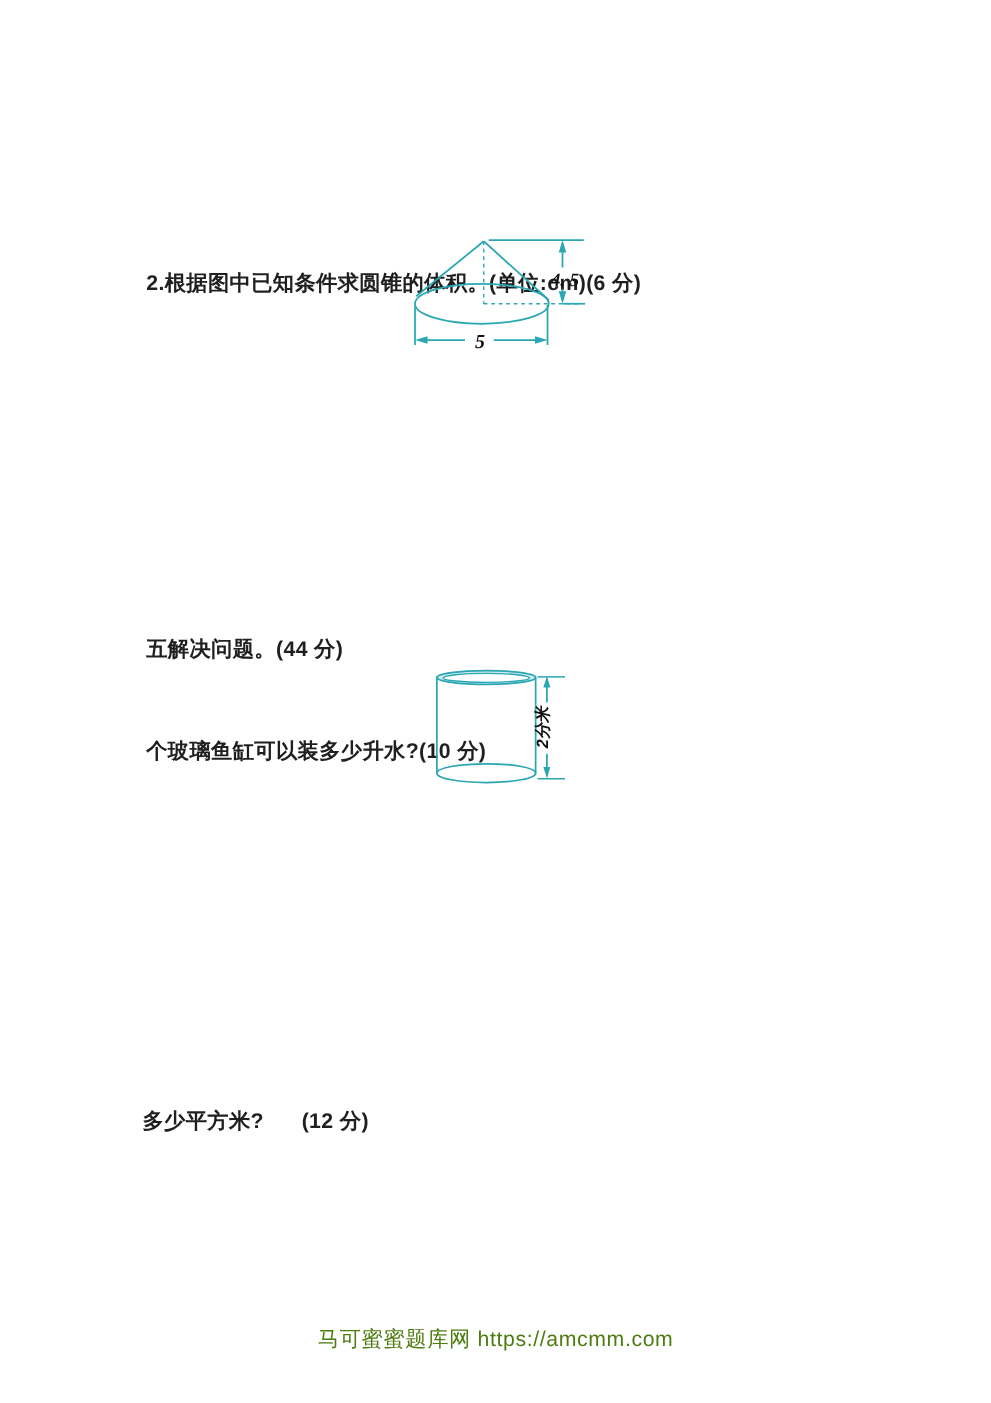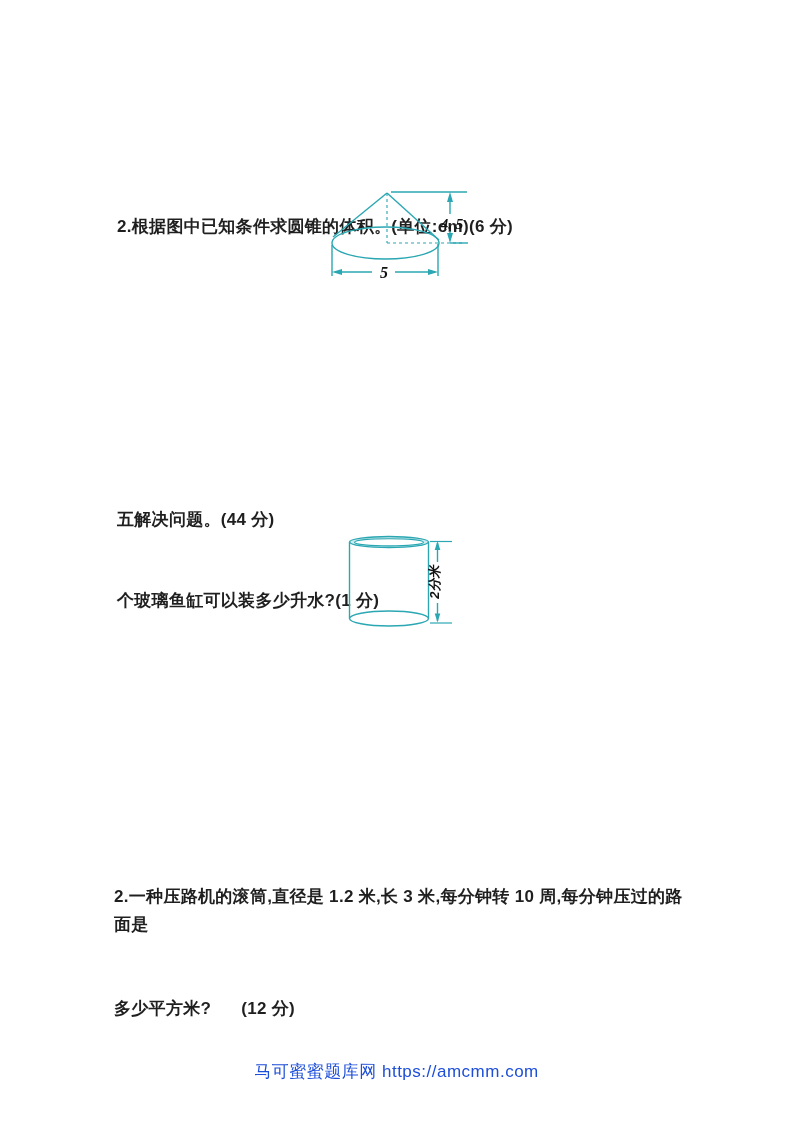--- a/index.html
+++ b/index.html
@@ -34,21 +34,21 @@
     font-weight: 600;
     fill: #111111;
   }
   .footer {
     position: absolute;
     left: 0;
     top: 1060px;
     width: 793px;
     text-align: center;
     font-size: 17px;
-    color: #1d4ed8;
+    color: #4d7c0f;
     font-weight: 400;
     letter-spacing: 0.5px;
   }
 </style>
 </head>
 <body>
 
 <div class="page">
 
   <div class="text-block" style="left:117px; top:159px; width:600px;">
@@ -85,21 +85,21 @@
         <polygon points="17,89 27,86 27,92"></polygon>
         <polygon points="123,89 113,86 113,92"></polygon>
       </g>
       <text class="dim-num" x="137" y="46" font-size="15" text-anchor="middle">4. 5</text>
       <text class="dim-num" x="69" y="95" font-size="16" text-anchor="middle">5</text>
     </svg>
   </div>
 
   <div class="text-block" style="left:117px; top:452px; width:570px;">
     <div>五解决问题。(44 分)</div>
-    <div>个玻璃鱼缸可以装多少升水?(1 分)</div>
+    <div>个玻璃鱼缸可以装多少升水?(10 分)</div>
   </div>
 
   <div class="fig" style="left:340px; top:529px; width:120px; height:105px;">
     <svg width="120" height="105" viewBox="0 0 120 105">
 
       <ellipse cx="49" cy="13" rx="39.5" ry="5.5" fill="#cdeaee" stroke="#2aa7b2" stroke-width="1.4"></ellipse>
       <ellipse cx="49" cy="13.3" rx="34.5" ry="3.6" fill="#ffffff" stroke="#2aa7b2" stroke-width="1.1"></ellipse>
       <g stroke="#2aa7b2" stroke-width="1.4" fill="none">
 
         <path d="M9.5,13 L9.5,89.5"></path>
@@ -115,21 +115,20 @@
       </g>
       <g fill="#2aa7b2" stroke="none">
         <polygon points="97.5,12 94.7,21 100.3,21"></polygon>
         <polygon points="97.5,93.5 94.7,84.5 100.3,84.5"></polygon>
       </g>
       <text class="dim-cjk" font-size="13" text-anchor="middle" dominant-baseline="central" x="94" y="53" transform="rotate(-90 94 53)">2分米</text>
     </svg>
   </div>
 
   <div class="text-block" style="left:114px; top:827px; width:580px; line-height:28px;">
-    <div>2.一种压路机的滚筒,直径是 1.2 米,长 3 米,每分钟转 10 周,每分钟压过的路面是</div>
     <div>多少平方米?      (12 分)</div>
   </div>
 
   <div class="footer">
     <span>马可蜜蜜题库网 https://amcmm.com</span>
   </div>
 
 </div>
 
 </body></html>

